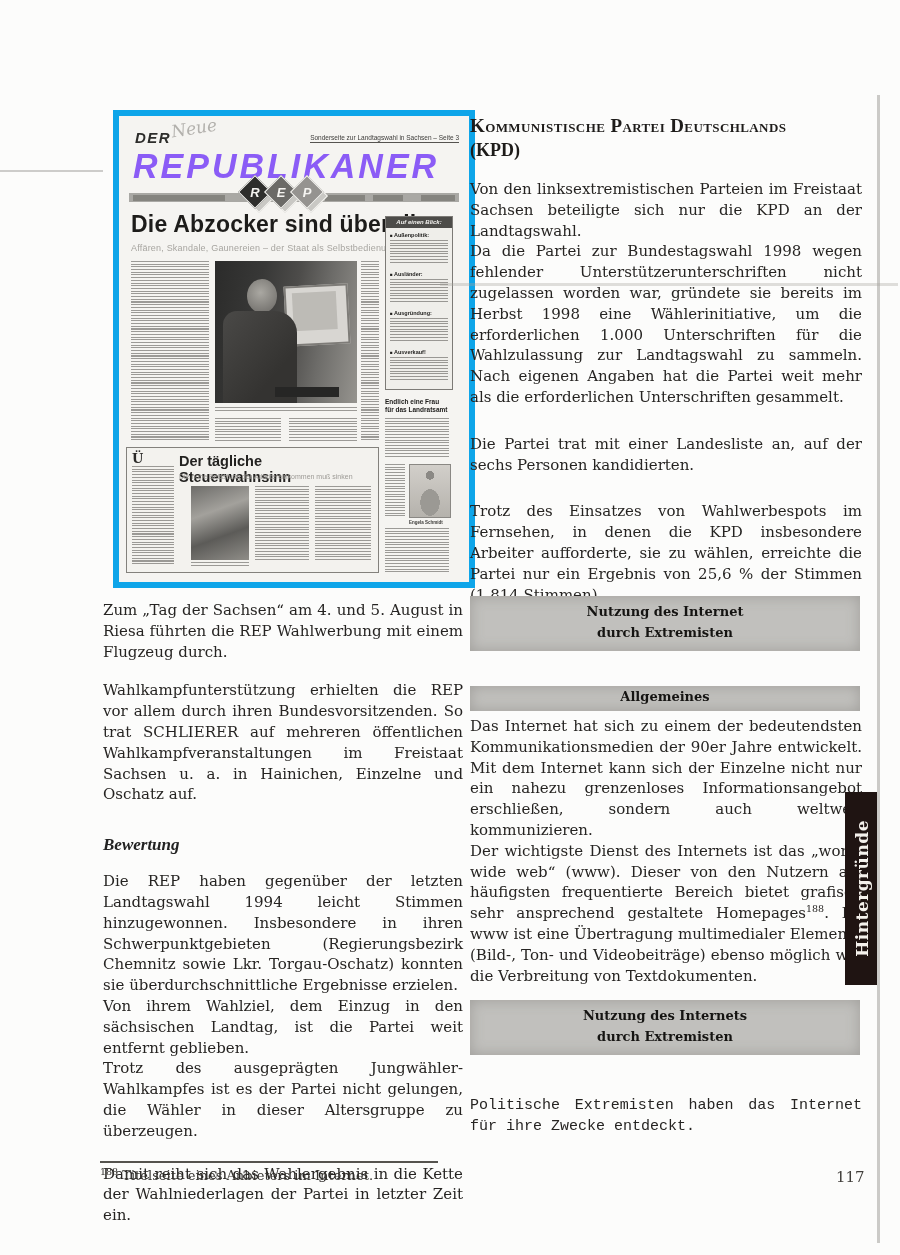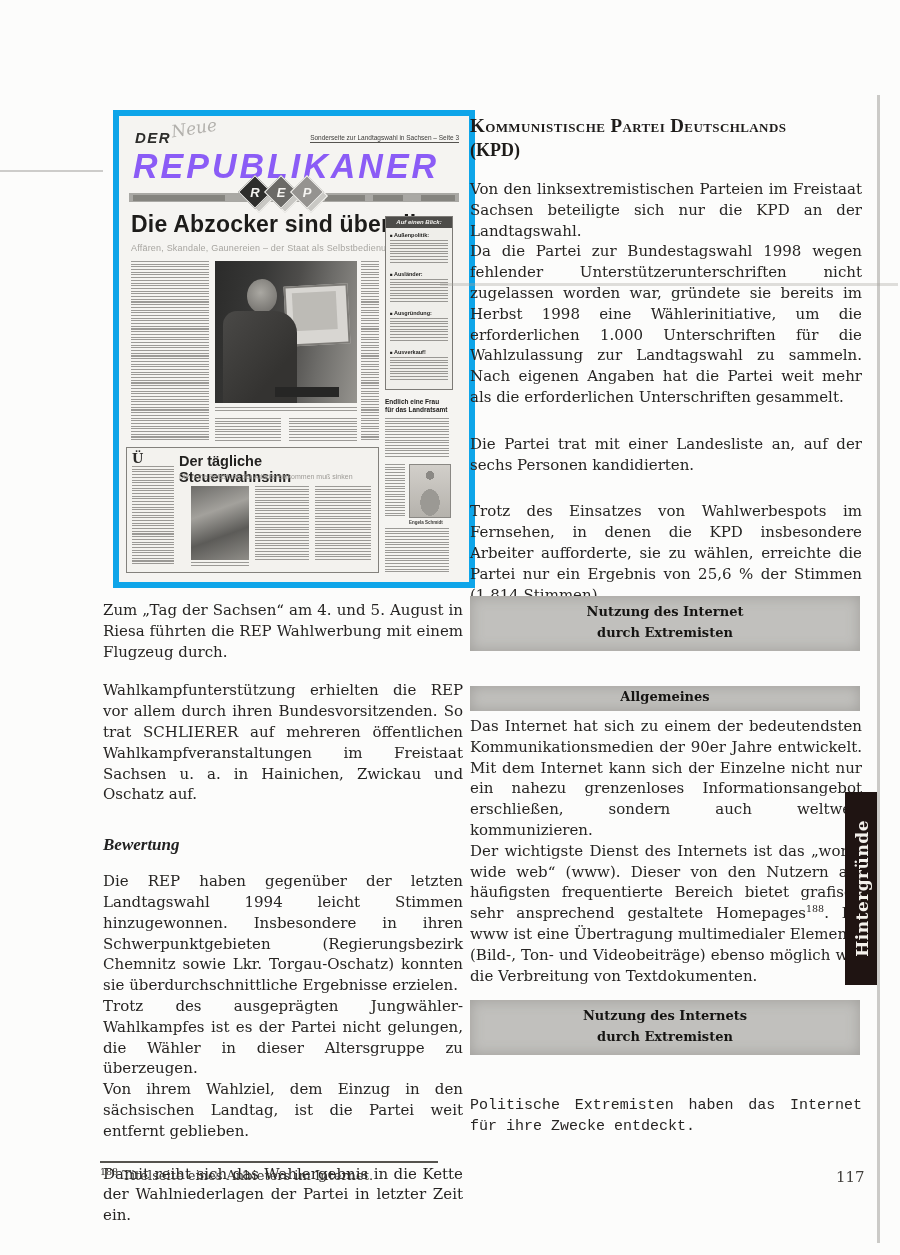--- a/index.html
+++ b/index.html
@@ -207,26 +207,26 @@
   <p class="para">Da die Partei zur Bundestagswahl 1998 wegen fehlender Unterstützerunterschriften nicht zugelassen worden war, gründete sie bereits im Herbst 1998 eine Wählerinitiative, um die erforderlichen 1.000 Unterschriften für die Wahlzulassung zur Landtagswahl zu sammeln. Nach eigenen Angaben hat die Partei weit mehr als die erforderlichen Unterschriften gesammelt.</p>
   <div class="gap26"></div>
   <p class="para">Die Partei trat mit einer Landesliste an, auf der sechs Personen kandidierten.</p>
   <div class="gap26"></div>
   <p class="para">Trotz des Einsatzes von Wahlwerbespots im Fernsehen, in denen die KPD insbesondere Arbeiter aufforderte, sie zu wählen, erreichte die Partei nur ein Ergebnis von 25,6 % der Stimmen (1.814 Stimmen).</p>
 </div>
 
 <div id="leftcol">
   <p class="para">Zum „Tag der Sachsen“ am 4. und 5. August in Riesa führten die REP Wahlwerbung mit einem Flugzeug durch.</p>
   <div class="gap18"></div>
-  <p class="para">Wahlkampfunterstützung erhielten die REP vor allem durch ihren Bundesvorsitzenden. So trat SCHLIERER auf mehreren öffentlichen Wahlkampfveranstaltungen im Freistaat Sachsen u. a. in Hainichen, Zwickau und Oschatz auf.</p>
+  <p class="para">Wahlkampfunterstützung erhielten die REP vor allem durch ihren Bundesvorsitzenden. So trat SCHLIERER auf mehreren öffentlichen Wahlkampfveranstaltungen im Freistaat Sachsen u. a. in Hainichen, Einzelne und Oschatz auf.</p>
   <div class="gap30"></div>
   <h2 class="bewertung serif-head">Bewertung</h2>
   <p class="para">Die REP haben gegenüber der letzten Landtagswahl 1994 leicht Stimmen hinzugewonnen. Insbesondere in ihren Schwerpunktgebieten (Regierungsbezirk Chemnitz sowie Lkr. Torgau-Oschatz) konnten sie überdurchschnittliche Ergebnisse erzielen.</p>
+  <p class="para">Von ihrem Wahlziel, dem Einzug in den sächsischen Landtag, ist die Partei weit entfernt geblieben.</p>
   <p class="para">Trotz des ausgeprägten Jungwähler-Wahlkampfes ist es der Partei nicht gelungen, die Wähler in dieser Altersgruppe zu überzeugen.</p>
-  <p class="para">Von ihrem Wahlziel, dem Einzug in den sächsischen Landtag, ist die Partei weit entfernt geblieben.</p>
   <div class="gap22"></div>
   <p class="para">Damit reiht sich das Wahlergebnis in die Kette der Wahlniederlagen der Partei in letzter Zeit ein.</p>
 </div>
 
 <div id="banner1" class="banner">
   <span class="bl">Nutzung des Internet</span>
   <span class="bl">durch Extremisten</span>
 </div>
 <div id="banner2" class="banner">
   <span class="bl">Allgemeines</span>

